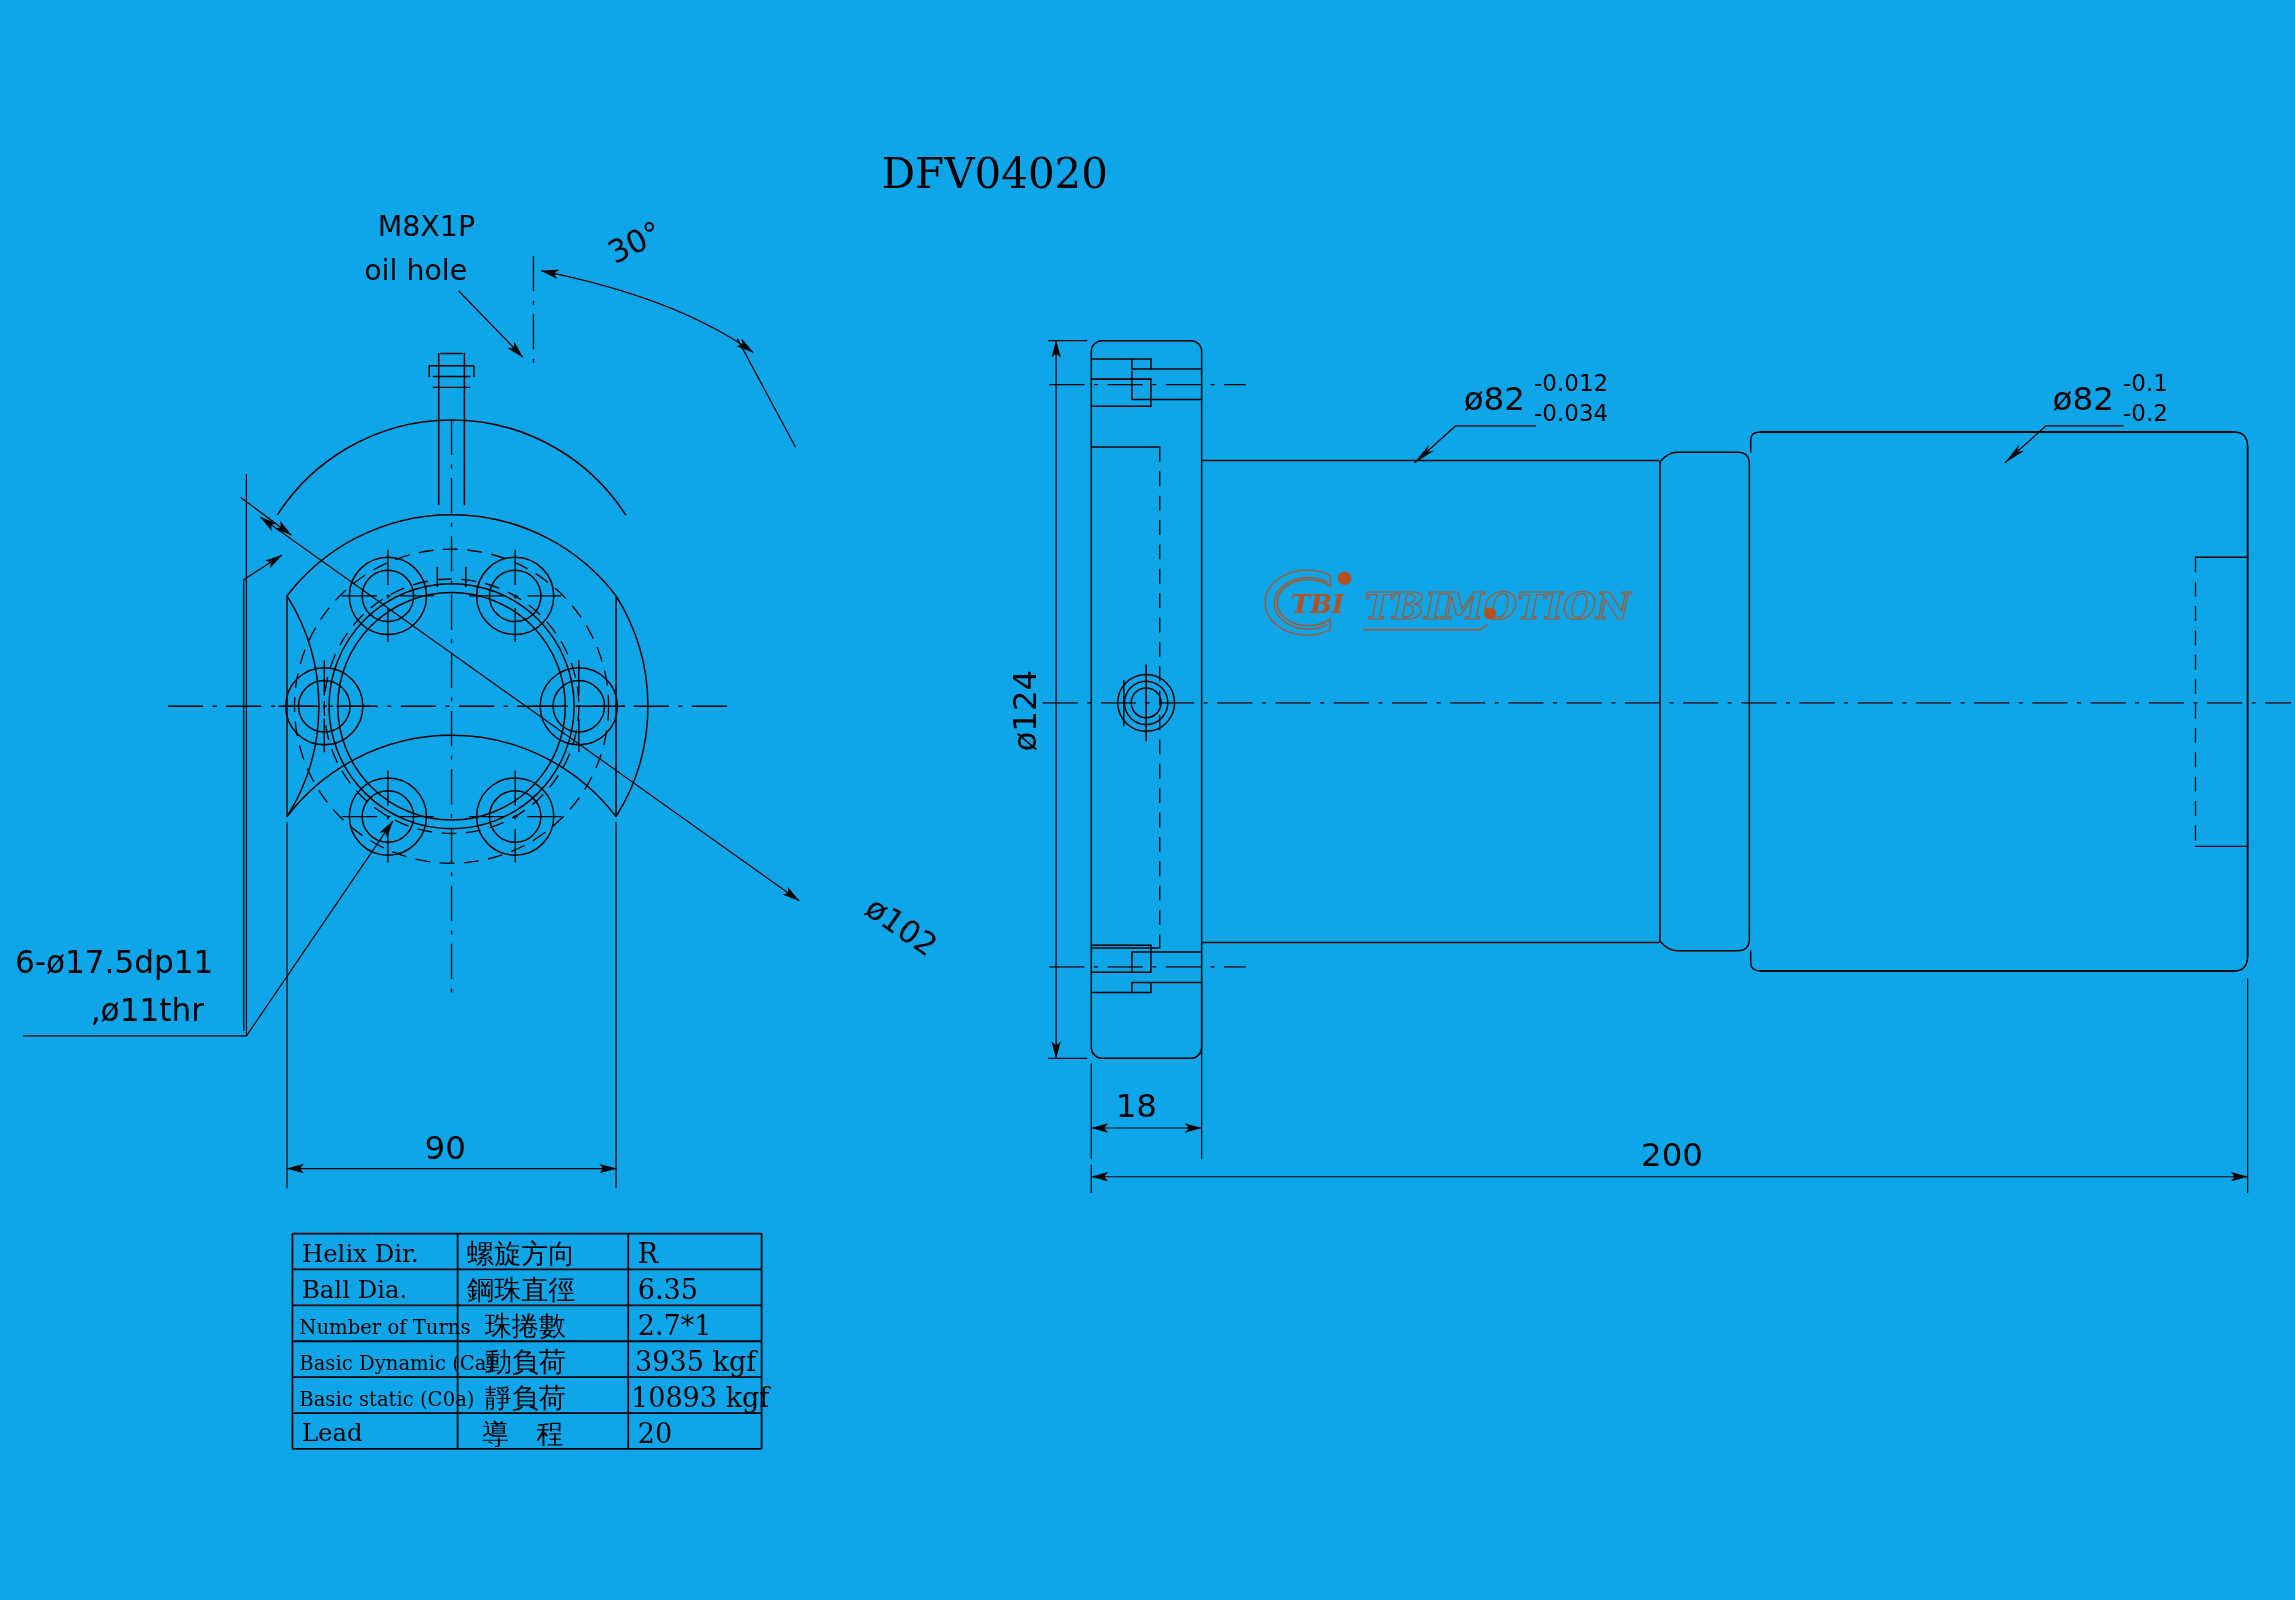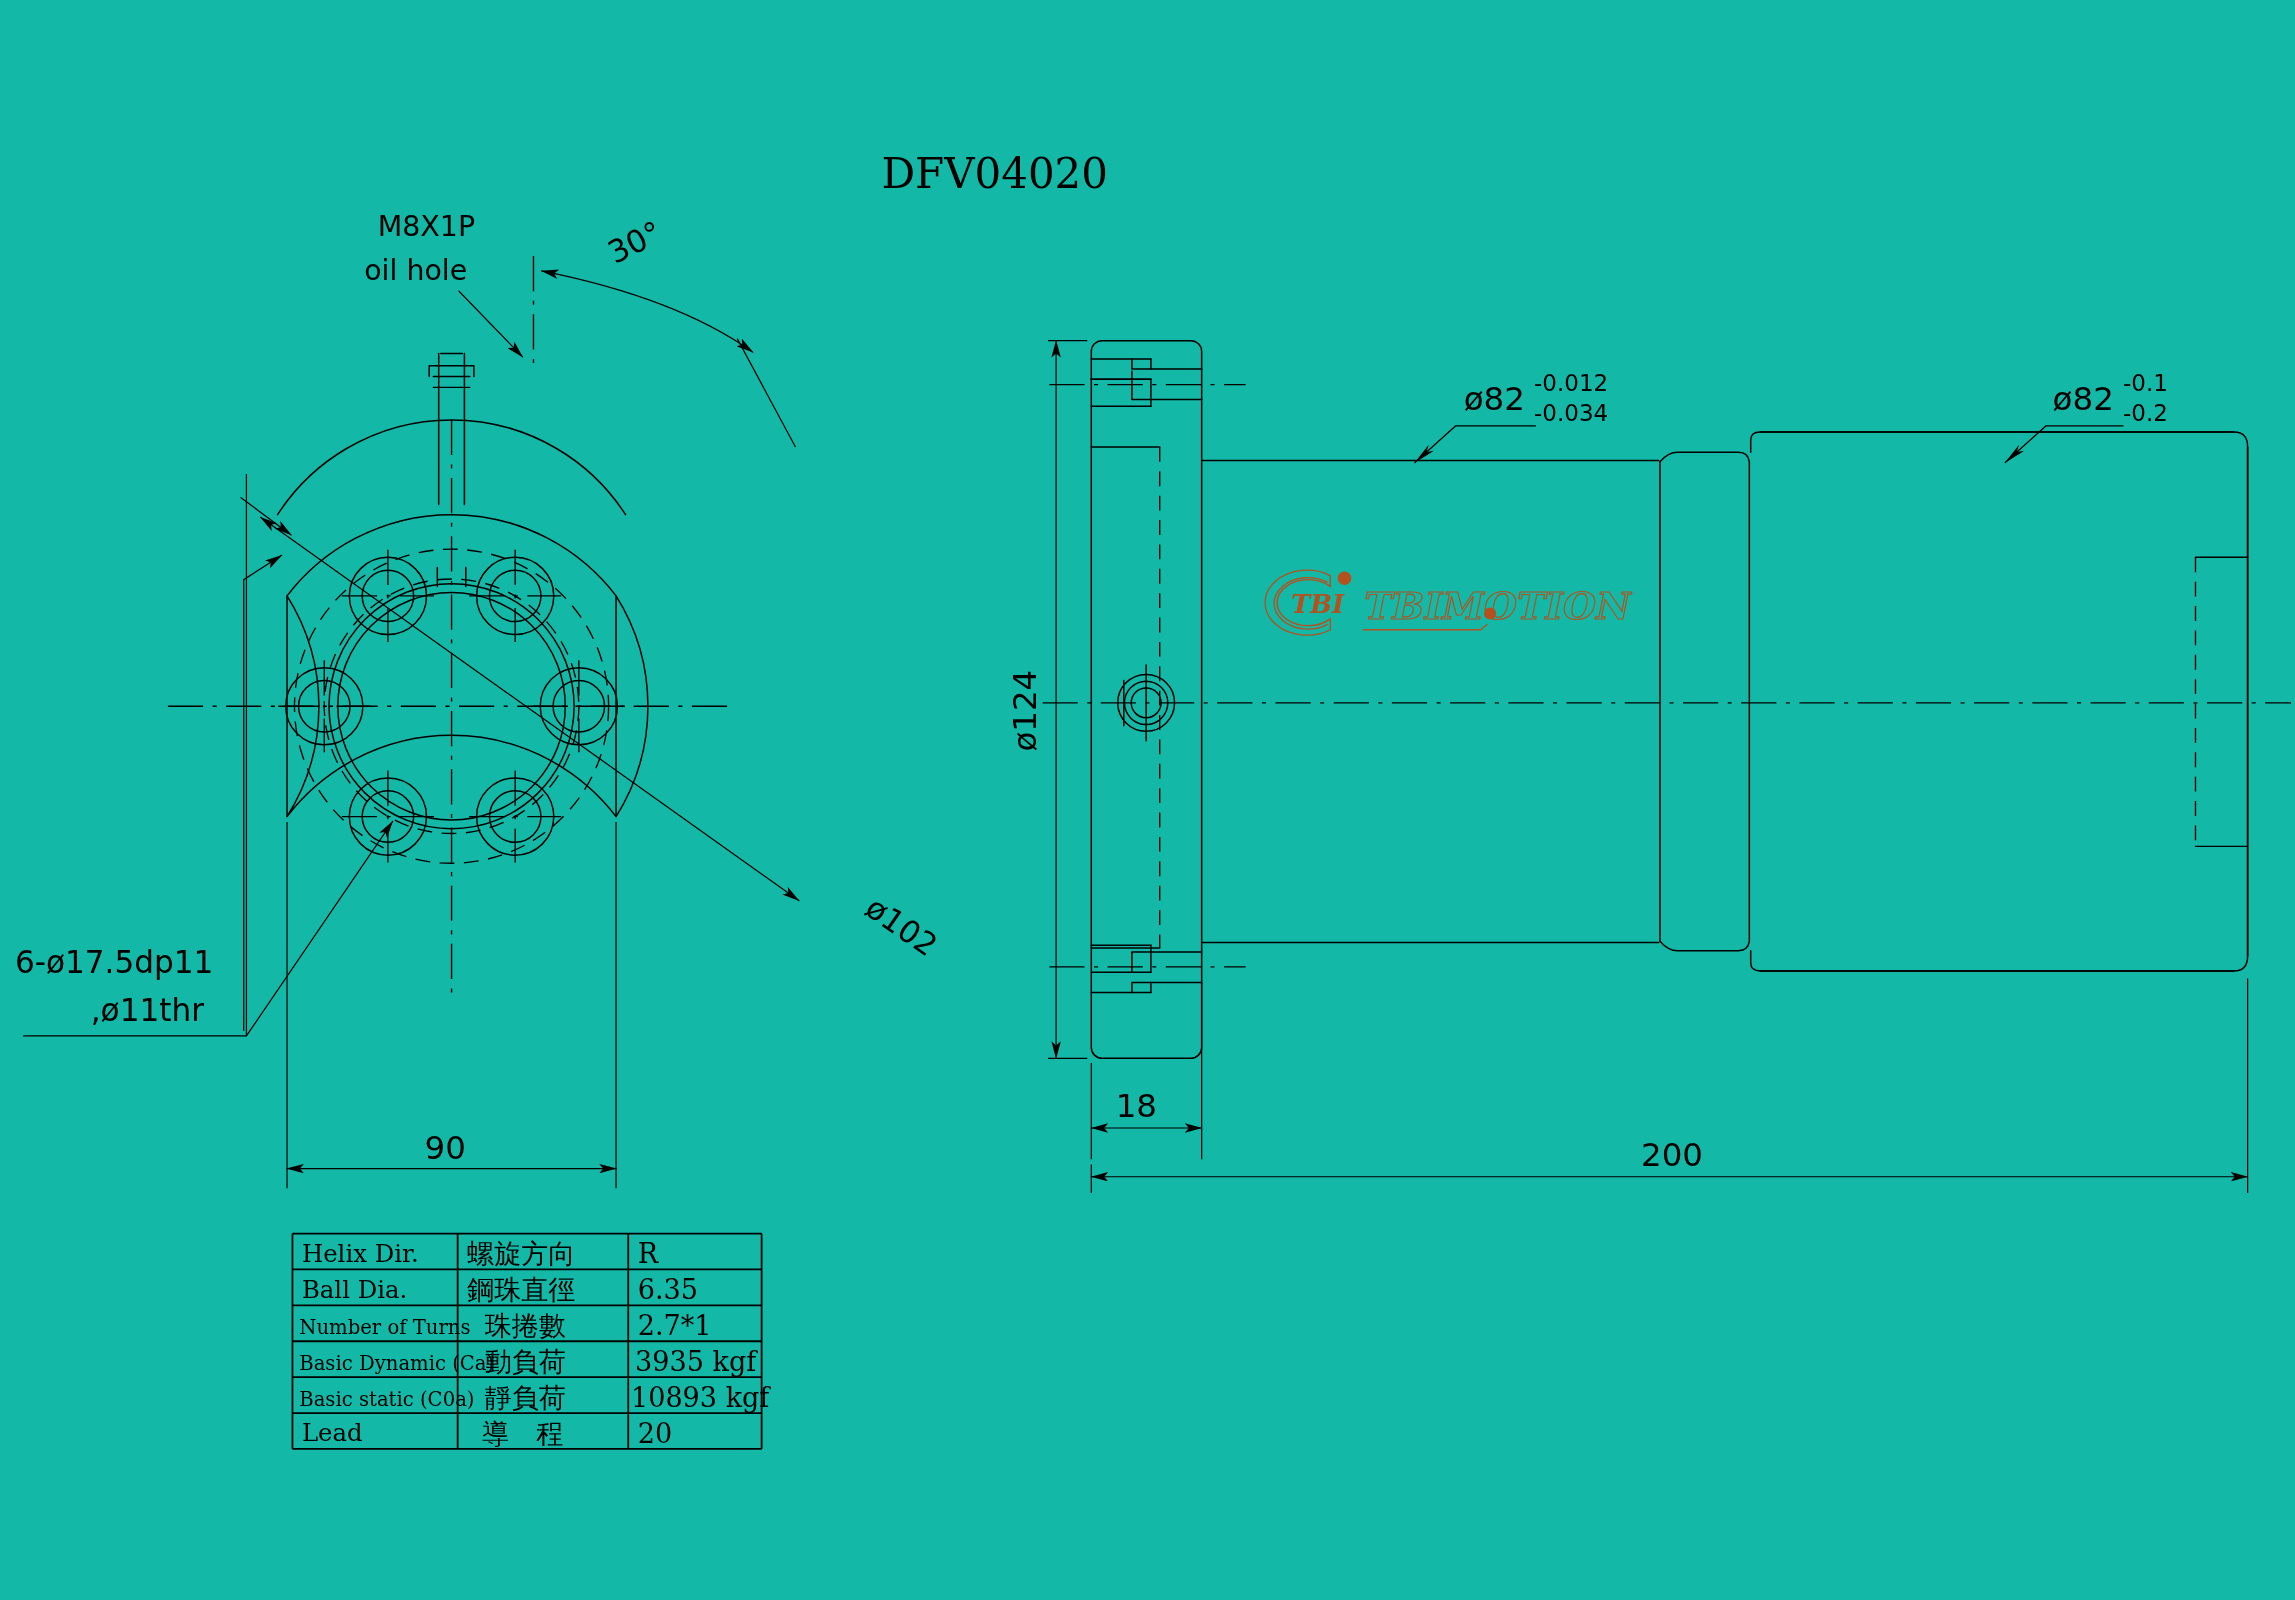--- a/index.html
+++ b/index.html
@@ -7,21 +7,21 @@
     padding: 0;
     background: #ffffff;
   }
   body {
     font-family: "Liberation Sans", sans-serif;
   }
   #sheet {
     position: relative;
     width: 2295px;
     height: 1600px;
-    background: #14b8a6;
+    background: #0ea5e9;
     overflow: hidden;
   }
   #dwg {
     position: absolute;
     left: 0;
     top: 0;
     width: 2295px;
     height: 1600px;
   }
   .cad-text {

